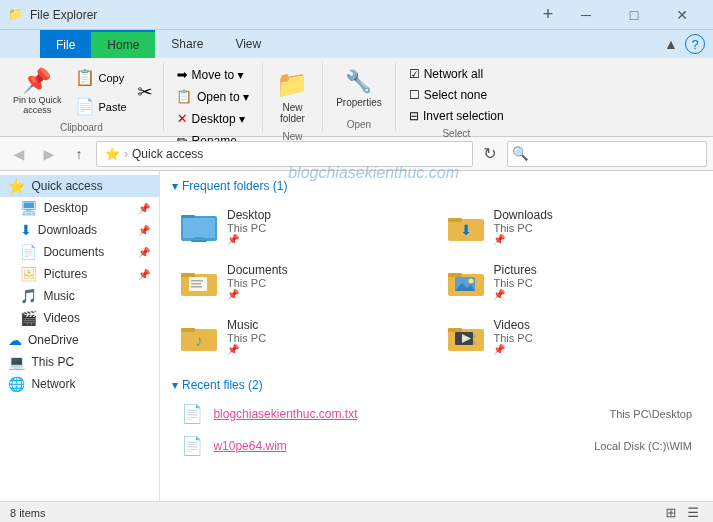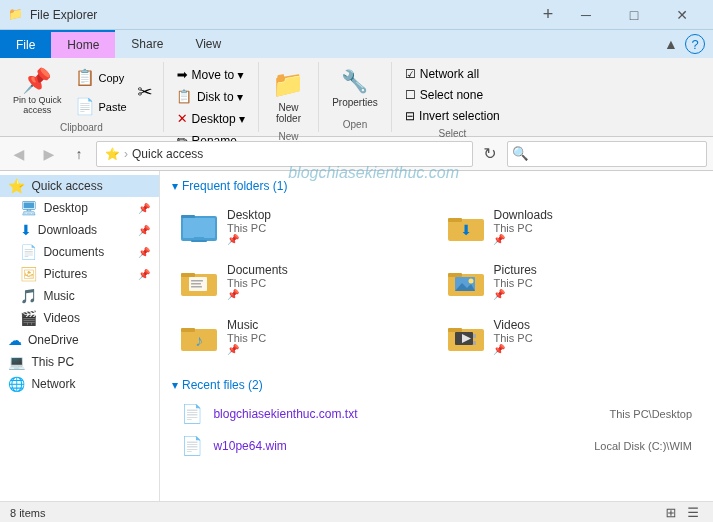--- a/index.html
+++ b/index.html
@@ -11,21 +11,21 @@
       border-bottom: 1px solid #b0cfe0;
     }
     .title-bar-icon { width: 16px; height: 16px; margin-right: 6px; }
     .title-bar-title { font-size: 12px; color: #333; flex: 1; }
     .title-bar-controls { display: flex; gap: 2px; }
     .title-bar-btn { width: 46px; height: 30px; border: none; background: transparent; cursor: pointer; font-size: 14px; color: #555; display: flex; align-items: center; justify-content: center; }
     .new-tab-btn { width: 30px; height: 30px; border: none; background: transparent; cursor: pointer; font-size: 18px; color: #555; display: flex; align-items: center; justify-content: center; }
 
     
     .ribbon { background: #f2f2f2; border-bottom: 1px solid #ccc; }
-    .ribbon-tabs { display: flex; align-items: center; height: 28px; background: #d4e8f7; }
+    .ribbon-tabs { display: flex; align-items: center; height: 28px; background: #d4e8f7; padding-left: 40px; }
     .ribbon-tab { padding: 0 16px; height: 100%; display: flex; align-items: center; font-size: 12px; cursor: pointer; color: #333; }
     .ribbon-tab.active { background: #f2f2f2; color: #0078d4; border-top: 2px solid #0078d4; }
     .ribbon-content { display: flex; align-items: stretch; padding: 4px 0; height: 78px; }
     .ribbon-group { display: flex; flex-direction: column; align-items: center; border-right: 1px solid #ddd; padding: 2px 6px; min-width: 60px; }
     .ribbon-group-items { display: flex; gap: 2px; flex: 1; align-items: center; }
     .ribbon-group-label { font-size: 10px; color: #666; margin-top: 2px; text-align: center; }
     .ribbon-btn { display: flex; flex-direction: column; align-items: center; padding: 4px 6px; cursor: pointer; border: 1px solid transparent; border-radius: 2px; min-width: 44px; }
     .ribbon-btn .icon { font-size: 22px; line-height: 1; }
     .ribbon-btn .label { font-size: 10px; color: #333; margin-top: 2px; text-align: center; white-space: nowrap; }
     .ribbon-btn-small { display: flex; align-items: center; padding: 2px 6px; cursor: pointer; border: 1px solid transparent; border-radius: 2px; gap: 4px; white-space: nowrap; }
@@ -62,21 +62,21 @@
     .folders-grid { display: grid; grid-template-columns: 1fr 1fr; gap: 4px; margin-bottom: 16px; }
     .folder-item { display: flex; align-items: center; padding: 6px 8px; cursor: pointer; border: 1px solid transparent; border-radius: 2px; gap: 10px; }
     .folder-info { display: flex; flex-direction: column; }
     .folder-name { font-size: 12px; color: #333; font-weight: 500; }
     .folder-location { font-size: 11px; color: #666; }
     .folder-pin { font-size: 10px; color: #555; }
 
     .recent-header { font-size: 12px; color: #0078d4; margin-bottom: 6px; display: flex; align-items: center; gap: 4px; }
     .recent-item { display: flex; align-items: center; padding: 4px 8px; cursor: pointer; gap: 10px; border: 1px solid transparent; }
     .recent-icon { font-size: 20px; color: #aaa; }
-    .recent-name { font-size: 12px; color: #6d28d9; flex: 1; }
+    .recent-name { font-size: 12px; color: #ec4899; flex: 1; text-decoration: underline; }
     .recent-location { font-size: 11px; color: #666; }
 
     
     .status-bar { height: 22px; background: #f0f0f0; border-top: 1px solid #ddd; display: flex; align-items: center; padding: 0 10px; justify-content: space-between; }
     .status-text { font-size: 11px; color: #333; }
     .view-btns { display: flex; gap: 2px; }
     .view-btn { width: 20px; height: 18px; border: none; background: transparent; cursor: pointer; font-size: 13px; color: #555; display: flex; align-items: center; justify-content: center; }
 
     
     .folder-svg { width: 36px; height: 32px; flex-shrink: 0; }
@@ -91,21 +91,21 @@
   <div class="title-bar-controls">
     <button class="title-bar-btn">─</button>
     <button class="title-bar-btn">□</button>
     <button class="title-bar-btn close">✕</button>
   </div>
 </div>
 
 <div class="ribbon">
   <div class="ribbon-tabs">
     <div class="ribbon-tab active" style="background:#0078d4;color:white;font-size:12px;">File</div>
-    <div class="ribbon-tab active" style="background:#f0abfc;color:#333;border-top:2px solid #0078d4;">Home</div>
+    <div class="ribbon-tab active" style="background:#22c55e;color:#333;border-top:2px solid #0078d4;">Home</div>
     <div class="ribbon-tab">Share</div>
     <div class="ribbon-tab">View</div>
     <div style="margin-left:auto;display:flex;align-items:center;padding-right:8px;gap:4px;">
       <button class="ribbon-collapse-btn">▲</button>
       <button class="help-btn">?</button>
     </div>
   </div>
 
   <div class="ribbon-content">
 
@@ -137,21 +137,21 @@
     </div>
 
     <div class="ribbon-group">
       <div class="ribbon-group-items" style="flex-direction:column;align-items:flex-start;gap:1px;">
         <div class="ribbon-btn-small">
           <span style="font-size:13px;">➡</span>
           <span>Move to ▾</span>
         </div>
         <div class="ribbon-btn-small">
           <span style="font-size:13px;">📋</span>
-          <span>Disk to ▾</span>
+          <span>Open to ▾</span>
         </div>
         <div class="ribbon-btn-small">
           <span style="font-size:13px;color:#c00;">✕</span>
           <span>Desktop ▾</span>
         </div>
         <div class="ribbon-btn-small">
           <span style="font-size:13px;">✏</span>
           <span>Rename</span>
         </div>
       </div>

